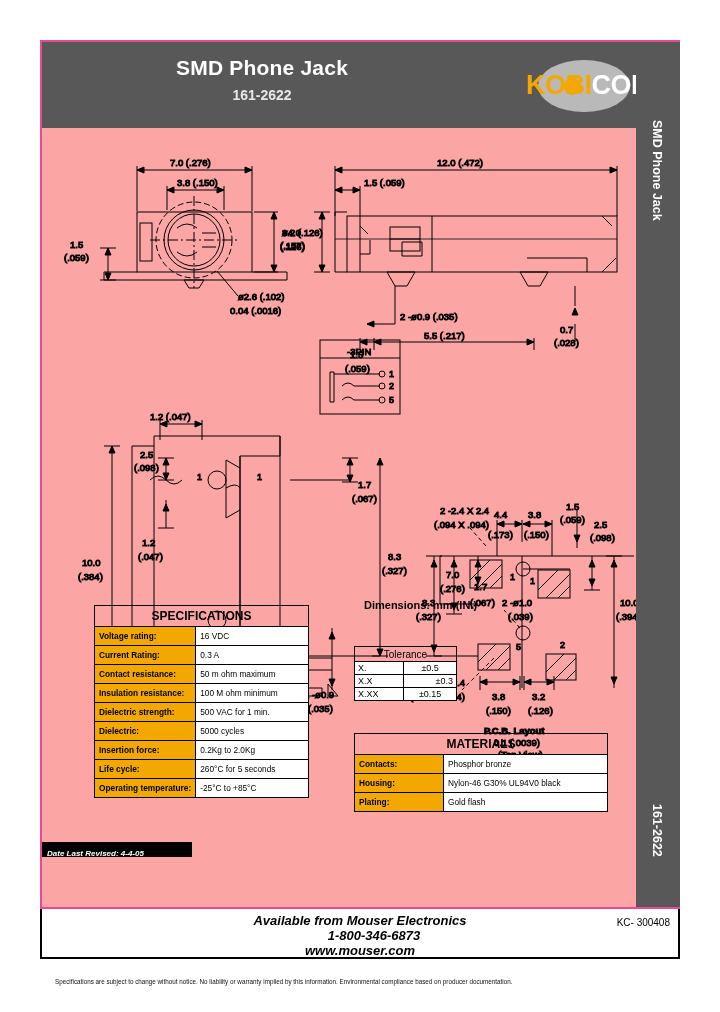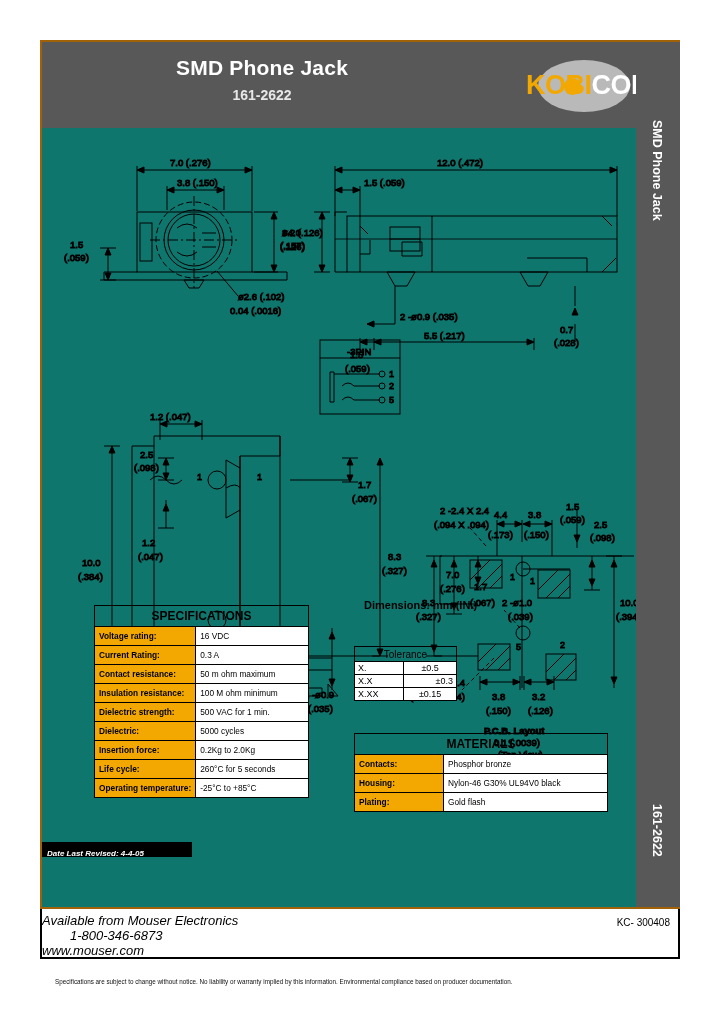--- a/index.html
+++ b/index.html
@@ -1,17 +1,17 @@
 <!DOCTYPE html>
 <html><head>
 <meta charset="utf-8">
 <style>
   html,body{margin:0;padding:0;background:#fff;}
   body{width:720px;height:1012px;font-family:"Liberation Sans",sans-serif;position:relative;overflow:hidden;}
-  .page{position:absolute;left:40px;top:40px;width:640px;height:869px;border:2px solid #a16207;background:#0f766e;box-sizing:border-box;}
+  .page{position:absolute;left:40px;top:40px;width:640px;height:869px;border:2px solid #ec4899;background:#fca5a5;box-sizing:border-box;}
   .header{position:absolute;left:0;top:0;width:594px;height:86px;background:#585858;box-sizing:border-box;}
   .hdr-title{position:absolute;left:0;top:14px;width:440px;text-align:center;color:#fff;font-size:21px;font-weight:bold;letter-spacing:.2px;}
   .hdr-sub{position:absolute;left:0;top:45px;width:440px;text-align:center;color:#e8e8e8;font-size:14px;font-weight:bold;}
   .logo{position:absolute;left:440px;top:16px;width:148px;height:56px;}
   .logo-ellipse{position:absolute;left:56px;top:2px;width:92px;height:52px;border-radius:50%;background:#b9b9b9;}
   .logo-text{position:absolute;left:0;top:12px;width:150px;font-size:27px;font-weight:bold;letter-spacing:-.5px;}
   .logo-kobi{color:#f2a800;margin-left:44px;}
   .logo-dot{position:absolute;left:82px;top:20px;width:17px;height:17px;border-radius:50%;background:#f2a800;}
   .logo-onn{color:#fff;}
   .side-tab{position:absolute;left:594px;top:0;width:44px;height:865px;background:#585858;}
@@ -32,21 +32,21 @@
   #specs td.lbl{width:86px;}
   #tol{left:312px;top:604px;width:103px;font-size:9px;}
   #tol td{padding:0 3px;height:12px;}
   #tol .hd{font-size:10px;font-weight:normal;padding:1px;}
   #mats{left:312px;top:691px;width:254px;}
   #mats td.lbl{width:80px;}
   .dims-note{position:absolute;left:322px;top:557px;font-size:11px;font-weight:bold;}
   .revbar{position:absolute;left:0;top:800px;width:150px;height:15px;background:#000;}
   .revbar span{color:#fff;font-size:8px;font-weight:bold;font-style:italic;line-height:15px;padding-left:5px;}
   .footer{position:absolute;left:40px;top:909px;width:640px;height:50px;border:2px solid #000;border-top:none;box-sizing:border-box;}
-  .fl1,.fl2,.fl3{text-align:left;font-weight:normal;font-style:italic;}
+  .fl1,.fl2,.fl3{text-align:center;font-weight:bold;font-style:italic;}
   .fl1{font-size:13px;margin-top:4px;}
   .fl2{font-size:13px;margin-left:28px;}
   .fl3{font-size:13px;}
   .kc{position:absolute;right:8px;top:8px;font-size:10px;font-style:normal;font-weight:normal;}
   .disc{position:absolute;left:55px;top:978px;width:620px;font-size:6.3px;color:#111;}
 </style>
 </head>
 <body>
 
 <div class="page">

